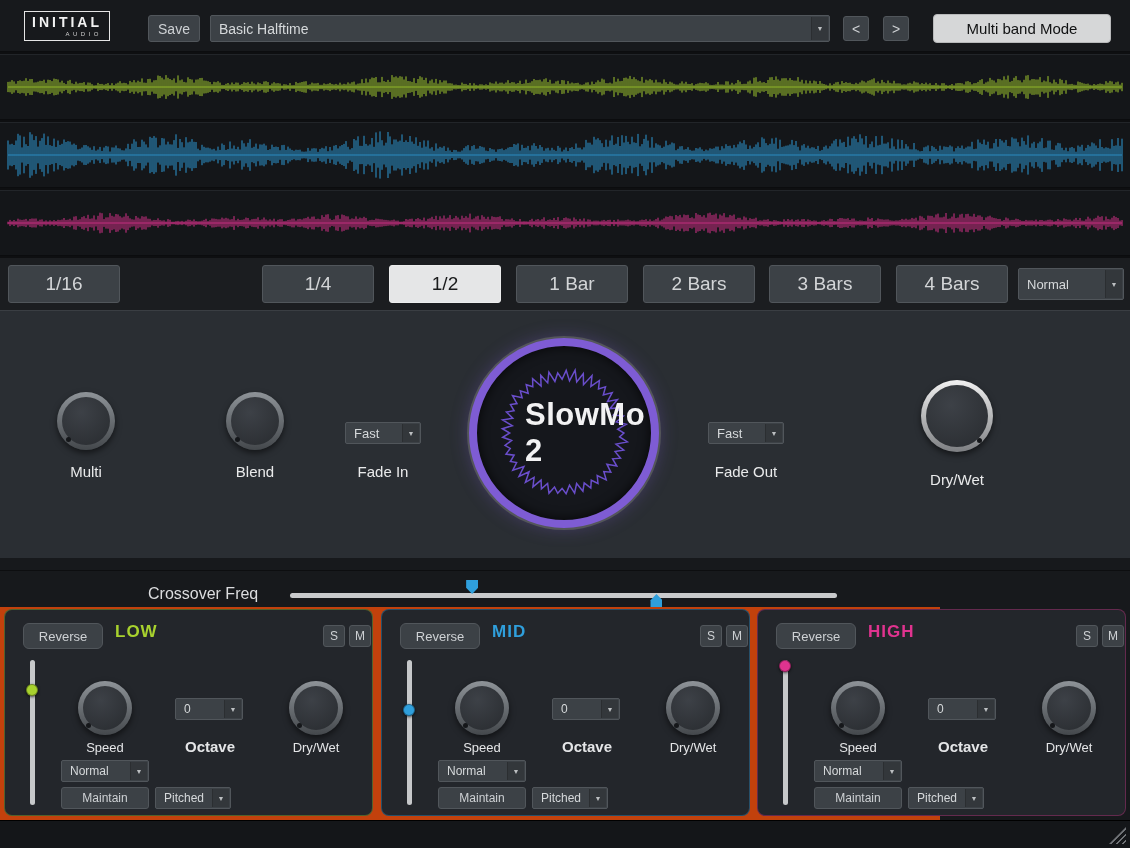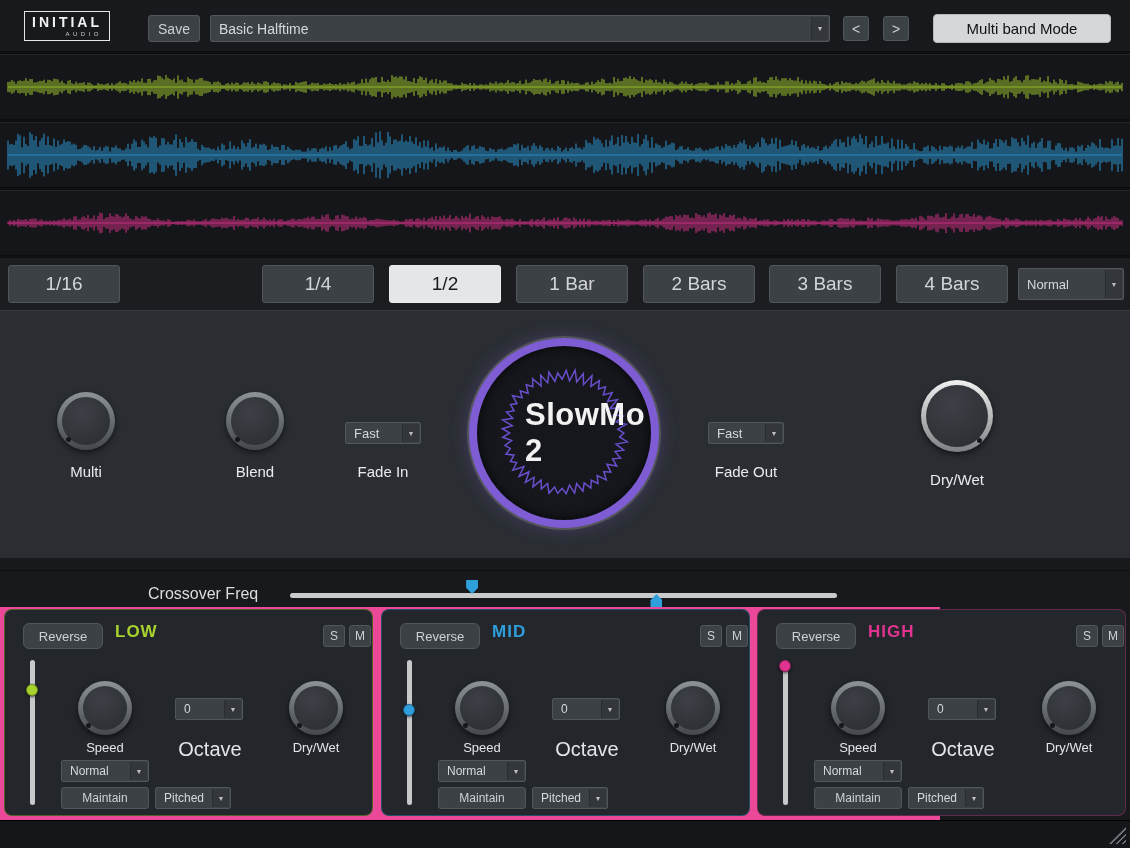--- a/index.html
+++ b/index.html
@@ -57,34 +57,34 @@
   .slowmo-title { position:relative; z-index:2; color:#f2f2f3; font-size:31px; font-weight:bold; letter-spacing:.5px;margin-left:48px; }
   .mini-dd { width:76px; height:22px; font-size:13px; }
   
   .xover { position:absolute; left:0; top:558px; width:1130px; height:49px; background:#17191c; border-top:1px solid #0d0e10;margin-top:12px; }
   .xover-label { position:absolute; left:148px; top:14px; font-size:16px; color:#dcdddf; }
   .xtrack { position:absolute; left:290px; top:22px; width:547px; height:5px; background:#c9cacc; border-radius:3px; }
   .xh { position:absolute; width:12px; height:14px; }
   .xh.down { top:9px;  clip-path:polygon(0 0,100% 0,100% 55%,50% 100%,0 55%); }
   .xh.up   { top:23px; clip-path:polygon(50% 0,100% 45%,100% 100%,0 100%,0 45%); }
   
-  .bands { position:absolute; left:0; top:607px; width:940px; height:213px; background:#ec4899;padding-left:28px; }
+  .bands { position:absolute; left:0; top:607px; width:940px; height:213px; background:#c2410c;padding-left:28px; }
   .band-panel { position:absolute; top:2px; width:369px; height:207px; background:#23262b;
                 border:1px solid #555; border-radius:8px; }
   .bp0 { left:4px; } .bp1 { left:381px; } .bp2 { left:757px; }
   .reverse-btn { position:absolute; left:18px; top:13px; width:80px; height:26px; font-size:13px; border-radius:6px; }
   .band-name { position:absolute; left:110px; top:12px; width:150px; 
                font-size:17px; font-weight:bold; letter-spacing:1px; }
   .sm-btn { position:absolute; top:15px; width:22px; height:22px; font-size:12px; }
   .s-btn { left:318px; } .m-btn { left:344px; }
   .vtrack { position:absolute; left:25px; top:50px; width:5px; height:145px; background:#c6c8ca; border-radius:3px; }
   .vhandle { position:absolute; left:21px; width:12px; height:12px; border-radius:50%;
              box-shadow:0 1px 3px rgba(0,0,0,.7); border:1px solid rgba(0,0,0,.35); }
   .small-label { position:absolute; color:#e4e5e7; font-size:13px; text-align:center; width:90px; }
-  .octave-label { font-size:20px; }
+  .octave-label { font-size:15px;font-weight:bold; }
   .band-dd { font-size:12px; height:22px; }
   .maintain-btn { position:absolute; left:56px; top:177px; width:88px; height:22px; font-size:12px; }
   
   .footer { position:absolute; left:0; top:820px; width:1130px; height:28px; background:#141619; border-top:1px solid #000; }
   .grip { position:absolute; right:4px; bottom:4px; width:17px; height:17px;
           background:repeating-linear-gradient(135deg, transparent 0 3px, #6f7276 3px 4.5px);
           clip-path:polygon(100% 0, 100% 100%, 0 100%); }
 </style>
 </head>
 <body>

